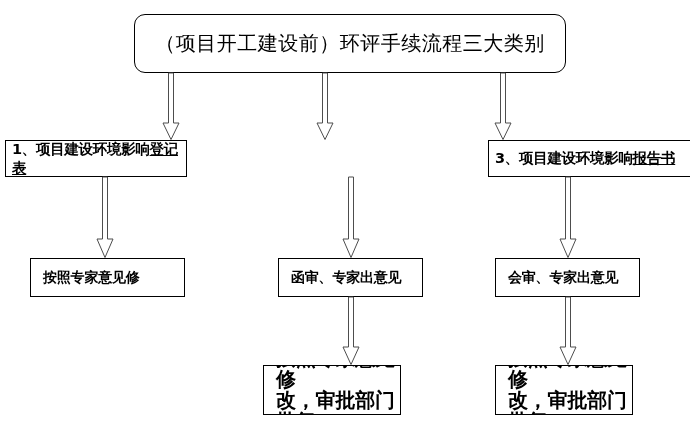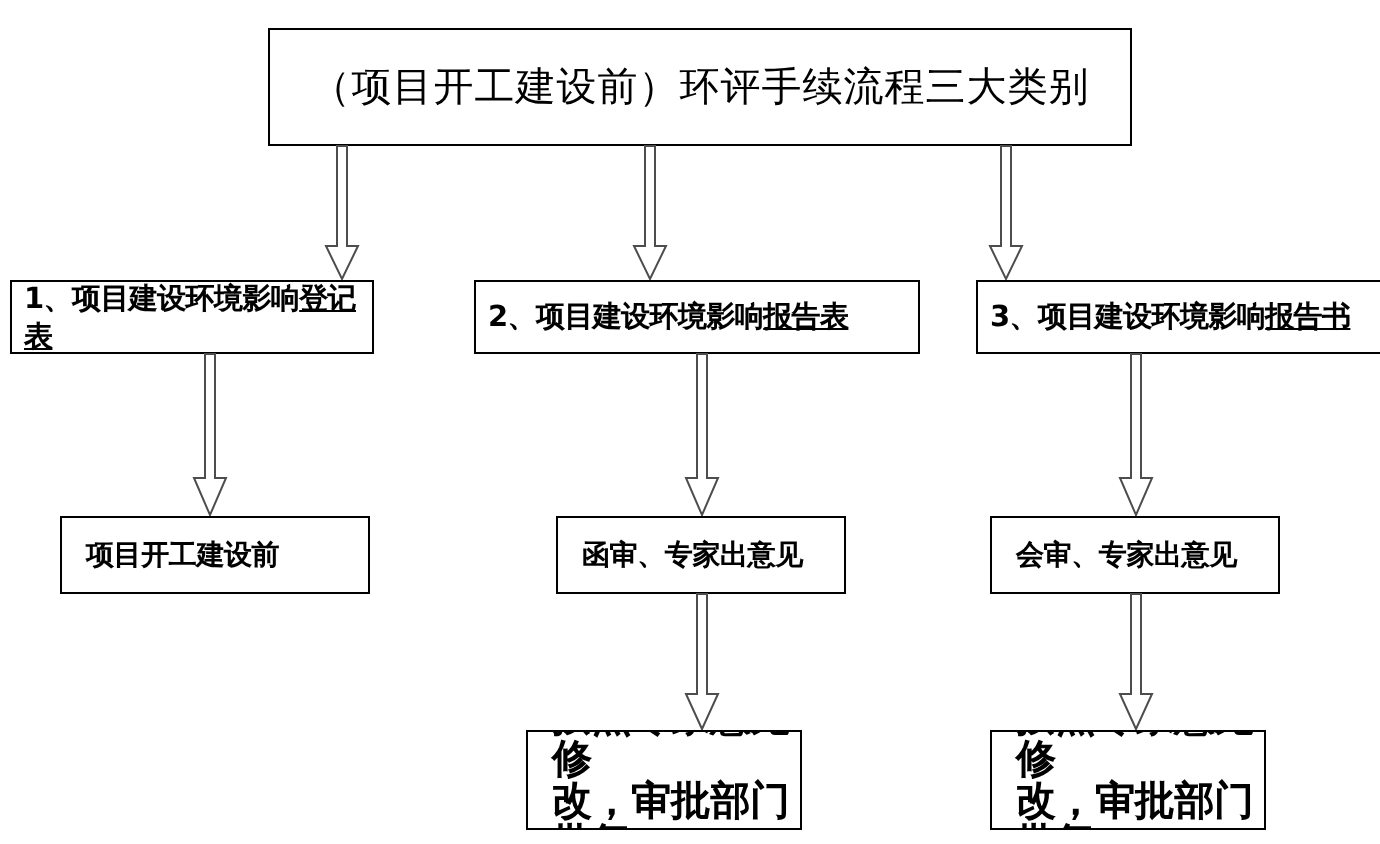--- a/index.html
+++ b/index.html
@@ -35,20 +35,21 @@
     white-space: pre-line;
   }
 
   
   #node-title {
     left: 134px;
     top: 14px;
     width: 432px;
     height: 59px;
     justify-content: center;
+    border-radius: 11px;
   }
   #node-title .node-text {
     text-align: center;
     font-family: "Liberation Serif", serif;
     font-size: 20px;
     font-weight: 400;
     letter-spacing: 0.5px;
   }
 
   
@@ -144,23 +145,20 @@
   </div>
   <div class="arrow" style="left:494px; top:73px;">
     <svg width="18" height="67" viewBox="0 0 18 67">
       <path d="M6.5,0 L11.5,0 L11.5,50 L17,50 L9,66.5 L1,50 L6.5,50 Z"></path>
     </svg>
   </div>
 
   <div class="node cat-box" id="node-cat-1">
     <span class="node-text"><span>1、项目建设环境影响</span><span class="uline">登记表</span></span>
   </div>
-  <div class="node cat-box" id="node-cat-2">
-    <span class="node-text"><span>2、项目建设环境影响</span><span class="uline">报告表</span></span>
-  </div>
   <div class="node cat-box" id="node-cat-3">
     <span class="node-text"><span>3、项目建设环境影响</span><span class="uline">报告书</span></span>
   </div>
 
   <div class="arrow" style="left:96px; top:177px;">
     <svg width="18" height="81" viewBox="0 0 18 81">
       <path d="M6.5,0 L11.5,0 L11.5,62 L17,62 L9,80.5 L1,62 L6.5,62 Z"></path>
     </svg>
   </div>
   <div class="arrow" style="left:342px; top:177px;">
@@ -168,21 +166,21 @@
       <path d="M6.5,0 L11.5,0 L11.5,62 L17,62 L9,80.5 L1,62 L6.5,62 Z"></path>
     </svg>
   </div>
   <div class="arrow" style="left:559px; top:177px;">
     <svg width="18" height="81" viewBox="0 0 18 81">
       <path d="M6.5,0 L11.5,0 L11.5,62 L17,62 L9,80.5 L1,62 L6.5,62 Z"></path>
     </svg>
   </div>
 
   <div class="node step-box" id="node-step-1">
-    <span class="node-text">项目开工建设前</span>
+    <span class="node-text">按照专家意见修</span>
   </div>
   <div class="node step-box" id="node-step-3">
     <span class="node-text">会审、专家出意见</span>
   </div>
   <div class="node step-box" id="node-step-2">
     <span class="node-text">函审、专家出意见</span>
   </div>
 
   <div class="arrow" style="left:342px; top:297px;">
     <svg width="18" height="68" viewBox="0 0 18 68">

